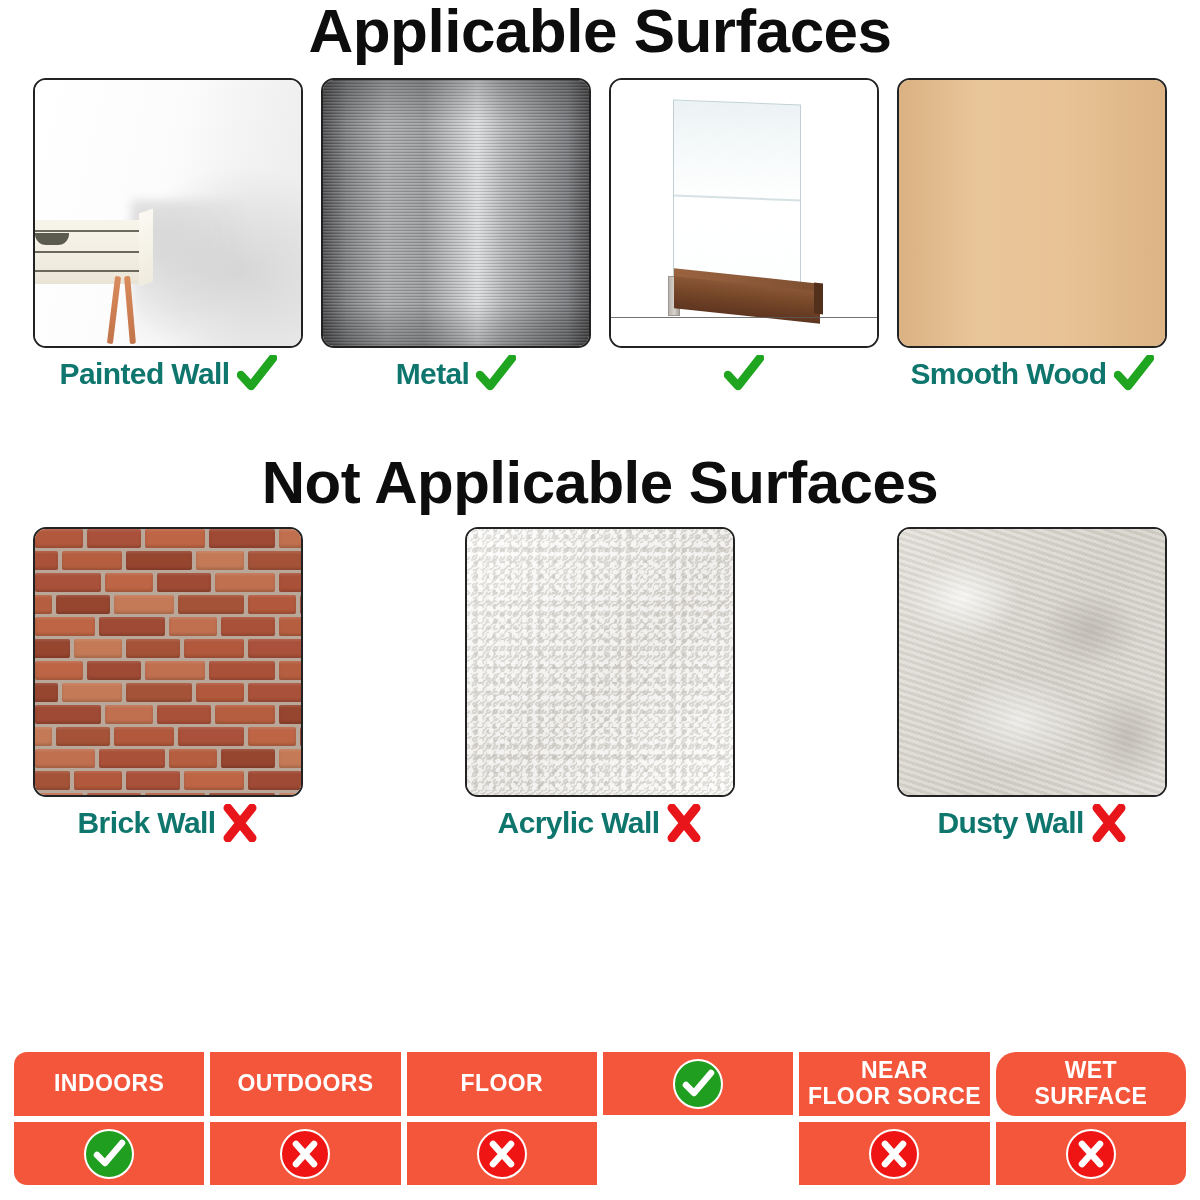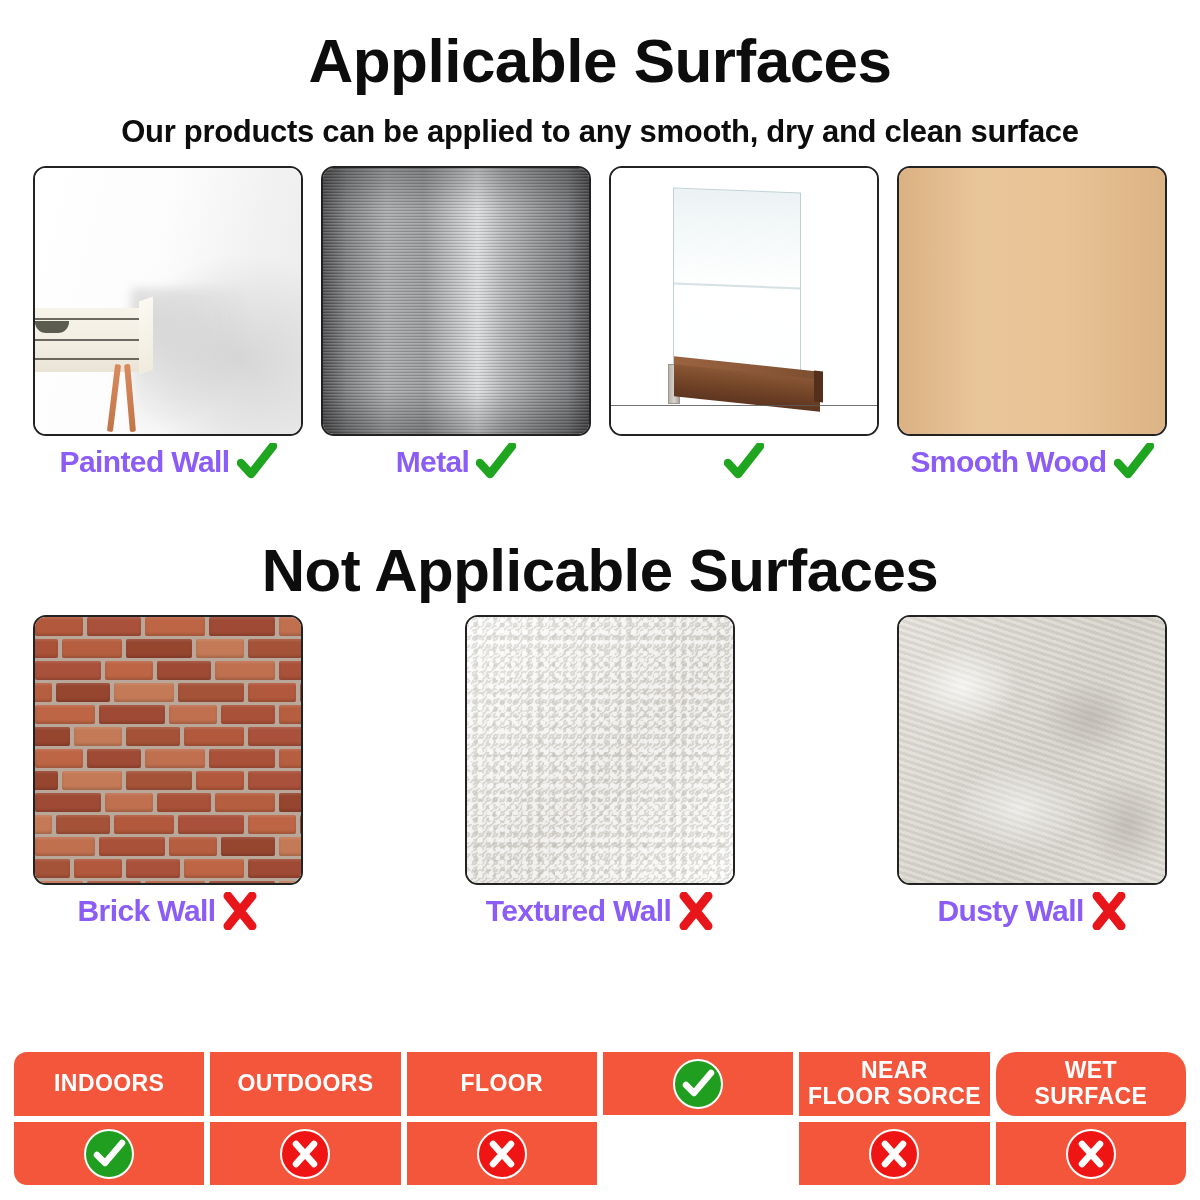--- a/index.html
+++ b/index.html
@@ -14,21 +14,21 @@
 
   
   .title {
     text-align:center;
     font-size:62px;
     font-weight:bold;
     letter-spacing:-0.5px;
     line-height:1;
     color:#0d0d0d;
   }
-  .title-1 { padding-top:30px; }
+  .title-1 { }
   .subtitle {
     text-align:center;
     font-size:31px;
     font-weight:bold;
     color:#0d0d0d;
     margin-top:22px;
     letter-spacing:-0.3px;
   }
   .title-2 { margin-top:0; font-size:60px; }
 
@@ -54,21 +54,21 @@
     display:flex;
     align-items:center;
     justify-content:center;
     gap:7px;
     white-space:nowrap;
   }
   .caption .label {
     font-size:30px;
     font-weight:bold;
     letter-spacing:-0.6px;
-    color:#8b5cf6;
+    color:#0f766e;
   }
   .mark { display:block; }
   .mark svg { display:block; }
 
   
   .tex-painted {
     width:100%; height:100%;
     background:
       radial-gradient(ellipse 60% 55% at 78% 72%, rgba(175,175,175,0.40) 0%, rgba(175,175,175,0.16) 45%, rgba(255,255,255,0) 72%),
       linear-gradient(103deg, #ffffff 0%, #fcfcfc 45%, #f2f2f2 72%, #ebebeb 100%);
@@ -294,21 +294,20 @@
   .tcol:last-child .thead { border-top-right-radius:13px;border-radius:20px; }
   .tcol:last-child .tbody { border-bottom-right-radius:13px; }
   .badge { width:52px; height:52px; display:block; }
 </style>
 </head>
 <body>
 
 <div class="page">
 
   <h1 class="title title-1">Applicable Surfaces</h1>
-  <p class="subtitle">Our products can be applied to any smooth, dry and clean surface</p>
 
   <div class="grid">
 
     <div class="card">
       <div class="thumb">
         <div class="tex-painted">
           <div class="wall-shadow"></div>
           <div class="console">
             <div class="dl a"></div>
               <div class="dl b"></div>
@@ -489,21 +488,21 @@
             </svg>
         </span>
       </div>
     </div>
 
     <div class="card">
       <div class="thumb">
         <div class="tex-stucco"></div>
       </div>
       <div class="caption">
-        <span class="label">Textured Wall</span>
+        <span class="label">Acrylic Wall</span>
         <span class="mark">
           <svg width="36" height="38" viewBox="0 0 36 38">
               <path d="M6 4 L30 34 M30 4 L6 34" stroke="#E8161A" stroke-width="9" stroke-linecap="round"></path>
             </svg>
         </span>
       </div>
     </div>
 
 
     <div class="card">

